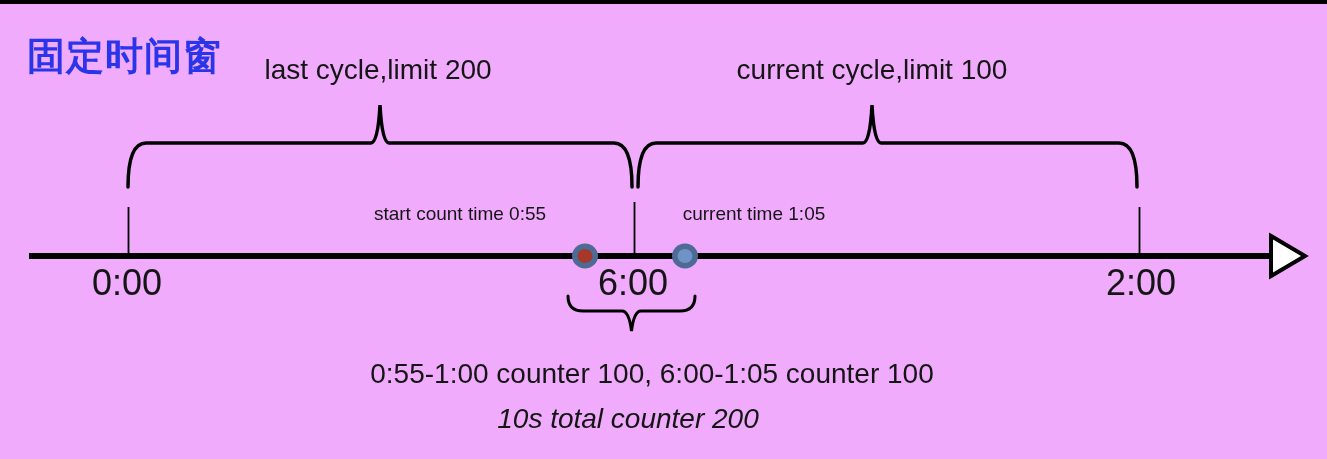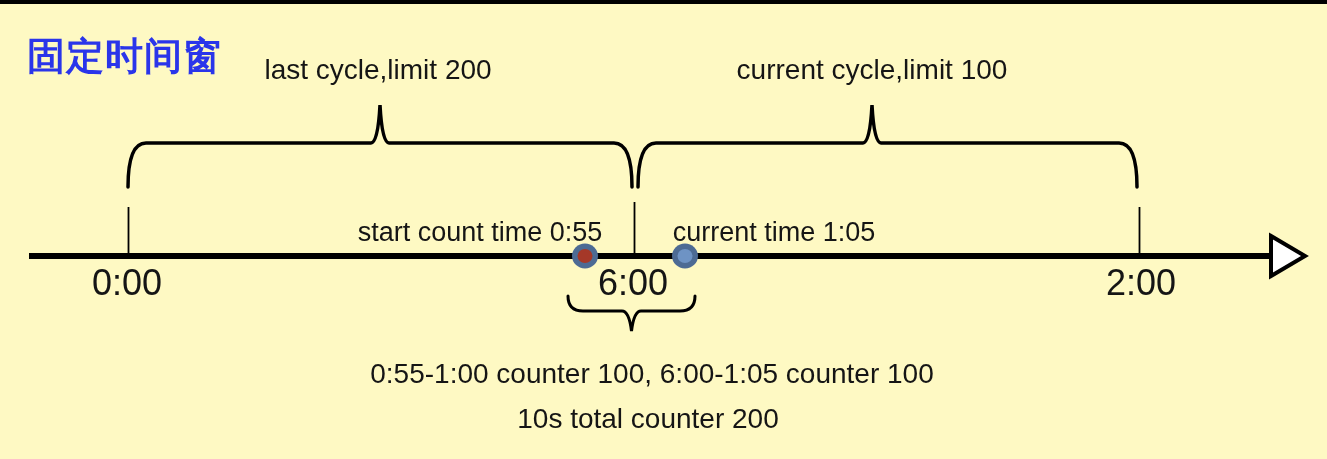--- a/index.html
+++ b/index.html
@@ -1,32 +1,32 @@
 <!DOCTYPE html>
 <html><head>
 <meta charset="utf-8">
 <style>
   html,body{margin:0;padding:0;background:#fff;}
   .canvas{
     position:relative;
     width:1327px;height:459px;
-    background:#fef9c3;
+    background:#f0abfc;
     overflow:hidden;
     font-family:"Liberation Sans","DejaVu Sans",sans-serif;
     color:#151515;
   }
   .abs{position:absolute;white-space:nowrap;}
   .centered{transform:translateX(-50%);}
   .page-title{
     left:27px;top:31px;
     font-size:38px;font-weight:bold;
     letter-spacing:1px;
   }
   .brace-label{top:54px;font-size:28px;}
-  .marker-label{top:217px;font-size:27px;margin-left:20px;}
+  .marker-label{top:203px;font-size:19px;}
   .tick-label{top:262px;font-size:36px;}
   .summary-line{font-size:28px;}
   svg{position:absolute;left:0;top:0;}
 </style>
 </head>
 <body>
 
 <div class="canvas">
 
   <svg width="1327" height="459" viewBox="0 0 1327 459">
@@ -64,14 +64,14 @@
   <div class="abs marker-label centered" style="left:754px;">current time 1:05</div>
 
   <div class="abs tick-label centered" style="left:127px;">0:00</div>
 
   <div class="abs tick-label centered" style="left:633px;">6:00</div>
 
   <div class="abs tick-label centered" style="left:1141px;">2:00</div>
 
   <div class="abs summary-line centered" style="left:652px;top:358px;">0:55-1:00 counter 100, 6:00-1:05 counter 100</div>
 
-  <div class="abs summary-line centered" style="left:648px;top:403px;">10s total counter 200</div>
+  <div class="abs summary-line centered" style="left:628px;top:403px;font-style:italic;">10s total counter 200</div>
 </div>
 
 </body></html>

